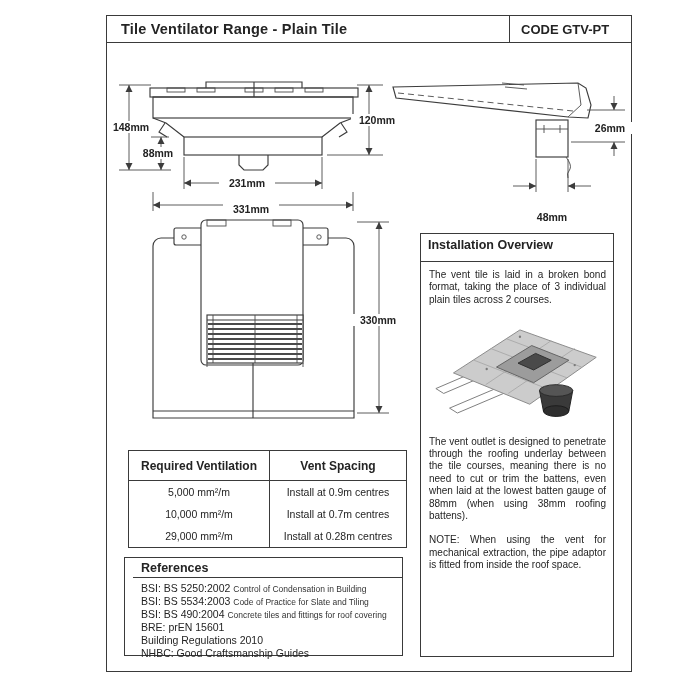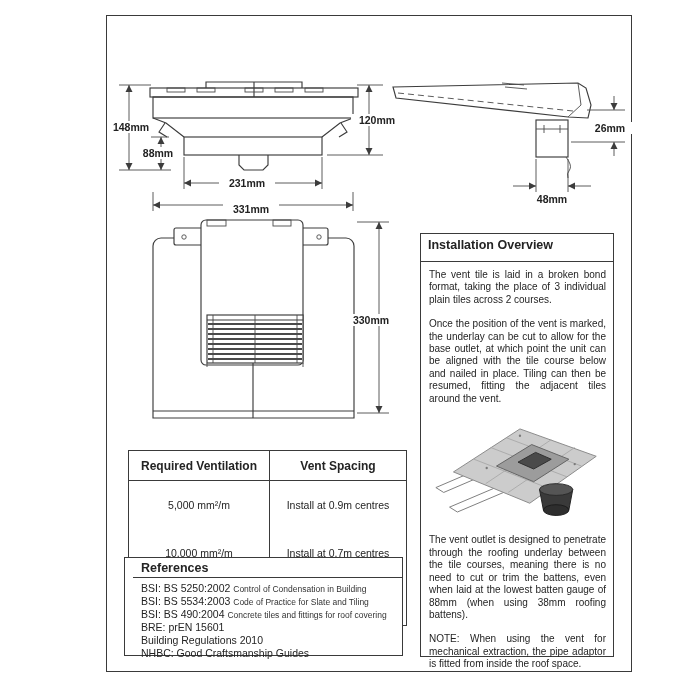--- a/index.html
+++ b/index.html
@@ -29,21 +29,21 @@
   .install-body p{margin:0 0 12px 0;}
   .iso-wrap{text-align:center;margin:0 0 10px 0;}
   
   .vent-table{position:absolute;left:21px;top:434px;width:278px;height:90px;
               border-collapse:collapse;table-layout:fixed;background:#fff;}
   .vent-table,.vent-table th,.vent-table td{border:0;}
   .vent-table{border:1.6px solid #3a3a3a;}
   .vent-table th{border-bottom:1.6px solid #3a3a3a;font-size:12px;font-weight:bold;
                  height:19px;text-align:center;padding:5px 0;}
   .vent-table th + th,.vent-table td + td{border-left:1.6px solid #3a3a3a;}
-  .vent-table td{font-size:10.5px;text-align:center;height:22px;padding:13px;}
+  .vent-table td{font-size:10.5px;text-align:center;height:22px;padding:0;}
   
   .refs{position:absolute;left:17px;top:541px;width:279px;height:99px;
         border:1.4px solid #3a3a3a;box-sizing:border-box;background:#fff;}
   .refs-title{font-size:12.5px;font-weight:bold;padding:3px 8px 2px 8px;
               border-bottom:1.4px solid #3a3a3a;margin-left:8px;}
   .refs-list{padding:4px 8px 2px 8px;}
   .ref-row{font-size:10.5px;line-height:12.1px;white-space:nowrap;}
   .ref-code{font-size:10.5px;margin-left:8px;}
   .ref-desc{font-size:8.5px;color:#333;}
   
@@ -52,20 +52,24 @@
   .fillw{fill:#ffffff;stroke:#3c3c3c;stroke-width:1.15;}
   .ah{fill:#3c3c3c;stroke:none;}
   .slat{stroke:#4a4a4a;stroke-width:2.1;}
 </style>
 </head>
 <body>
 
 <div class="canvas">
   <div class="page">
 
+    <div class="hdr">
+      <div class="hdr-title">Tile Ventilator Range - Plain Tile</div>
+      <div class="hdr-code">CODE GTV-PT</div>
+    </div>
 
     <div class="draw">
       <svg viewBox="0 0 526 450">
 
         <g>
           <path class="ln" d="M99,72 V66 H195 V72"></path>
           <line class="ln" x1="147" y1="66" x2="147" y2="81"></line>
           <rect class="ln" x="43" y="72" width="208" height="9"></rect>
           <rect class="ln-thin" x="60" y="72" width="18" height="4"></rect>
           <rect class="ln-thin" x="90" y="72" width="18" height="4"></rect>
@@ -183,29 +187,28 @@
           <polygon class="ah" points="272,397 268.5,390 275.5,390"></polygon>
         </g>
       </svg>
 
       <span class="dim-label" style="left:2px;top:78px;width:44px">148mm</span>
       <span class="dim-label" style="left:31px;top:104px;width:40px">88mm</span>
       <span class="dim-label" style="left:244px;top:71px;width:52px">120mm</span>
       <span class="dim-label" style="left:112px;top:134px;width:56px">231mm</span>
       <span class="dim-label" style="left:116px;top:160px;width:56px">331mm</span>
       <span class="dim-label" style="left:481px;top:79px;width:44px">26mm</span>
-      <span class="dim-label" style="left:420px;top:150px;width:50px">48mm</span>
-      <span class="dim-label" style="left:238px;top:271px;width:52px">330mm</span>
+      <span class="dim-label" style="left:420px;top:168px;width:50px">48mm</span>
+      <span class="dim-label" style="left:245px;top:271px;width:52px">330mm</span>
     </div>
 
     <div class="install">
       <div class="install-title">Installation Overview</div>
       <div class="install-body">
         <p>The vent tile is laid in a broken bond format, taking the place of 3 individual plain tiles across 2 courses.</p>
-        <p>Once the position of the vent is marked, the underlay can be cut to allow for the base outlet, at which point the unit can be aligned with the tile course below and nailed in place. Tiling can then be resumed, fitting the adjacent tiles around the vent.</p>
         <div class="iso-wrap">
           <svg width="176" height="104" viewBox="0 0 180 106">
 
             <polygon points="6,72 118,24 126,29 14,77" fill="#ffffff" stroke="#7d7d7d" stroke-width="1"></polygon>
             <polygon points="20,92 152,36 160,41 28,97" fill="#ffffff" stroke="#7d7d7d" stroke-width="1"></polygon>
 
             <polygon points="24,56 92,12 170,40 102,88" fill="#cccccc" stroke="#8a8a8a" stroke-width="1"></polygon>
             <path d="M45,43 L122,73 M62,31 L140,61 M78,21 L155,50" stroke="#a7a7a7" stroke-width="0.9" fill="none"></path>
             <path d="M57,68 L124,23 M80,77 L148,31" stroke="#a7a7a7" stroke-width="0.9" fill="none"></path>
 

